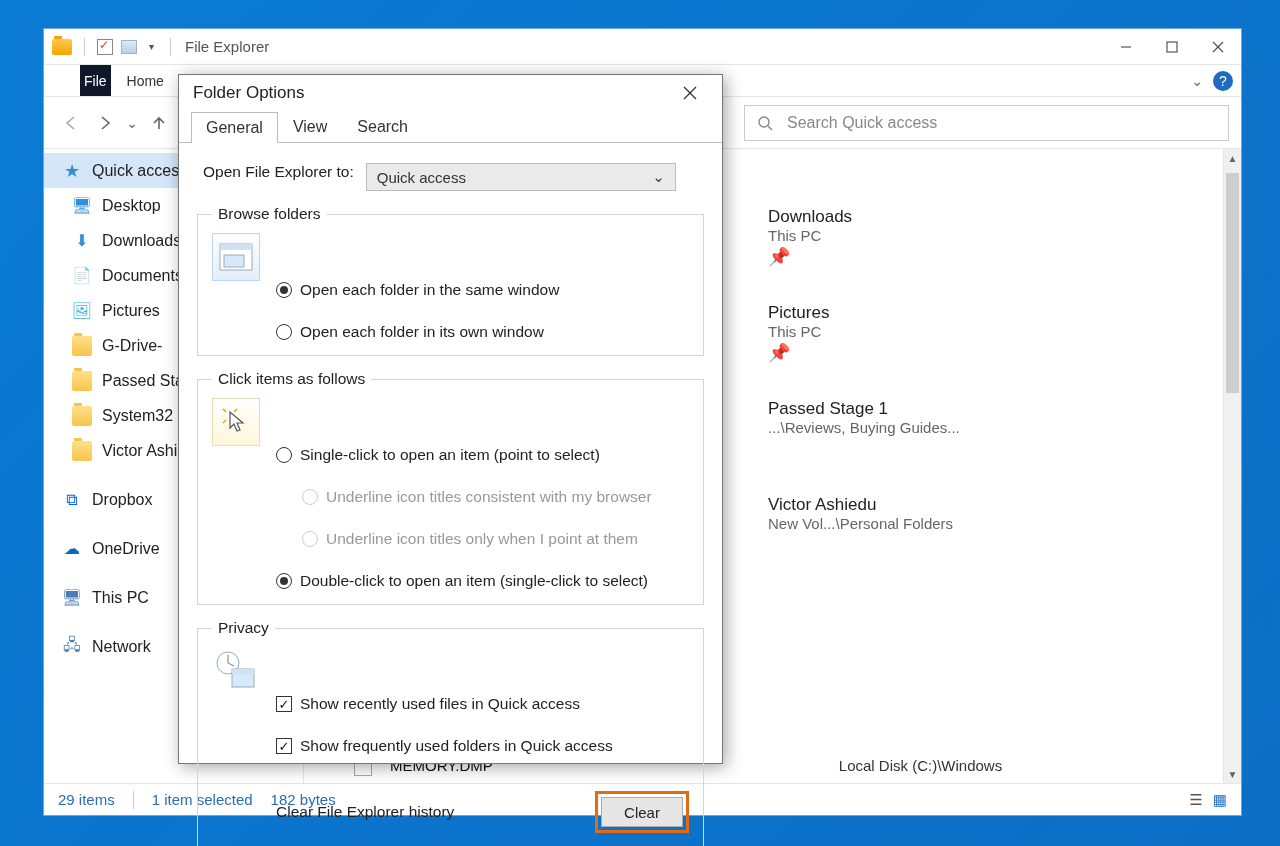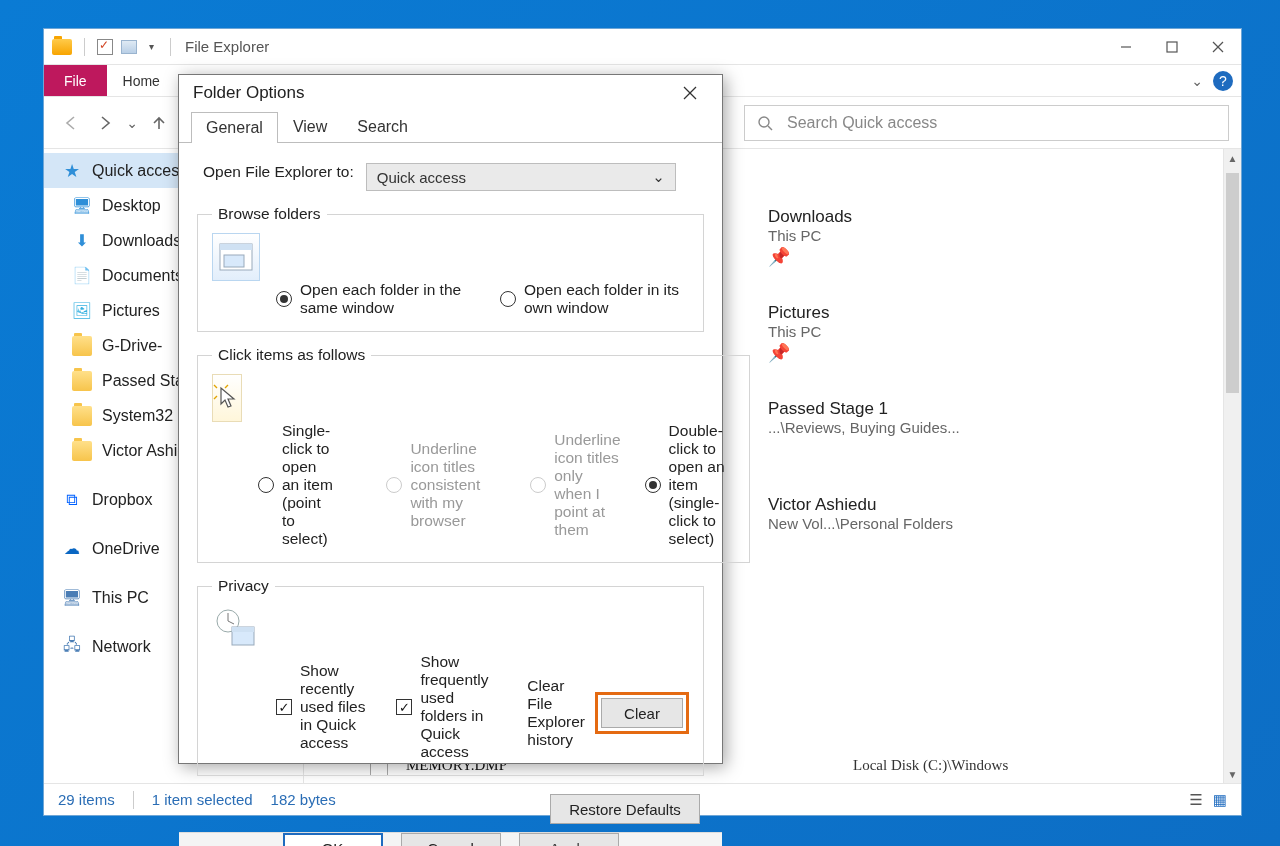--- a/index.html
+++ b/index.html
@@ -63,21 +63,21 @@
   .winctrls > div {
     width:46px;height:32px;display:flex;align-items:center;justify-content:center;color:#555;font-size:13px;
   }
   .winctrls svg { stroke:#555; }
 
   .ribbon-tabs {
     height:32px;background:#fff;display:flex;align-items:stretch;border-bottom:1px solid #e5e5e5;
     padding-right:8px;
   }
   .ribbon-tabs .filetab{
-    background:#be185d;color:#fff;padding:0 20px;display:flex;align-items:center;font-size:14px;
+    background:#0f172a;color:#fff;padding:0 4px;display:flex;align-items:center;font-size:14px;margin-left:36px;
   }
   .ribbon-tabs .tab{
     padding:0 16px;display:flex;align-items:center;color:#333;font-size:14px;
   }
   .ribbon-tabs .spacer{flex:1;}
   .ribbon-tabs .chev{color:#666;padding:0 10px;display:flex;align-items:center;}
   .ribbon-tabs .help{width:20px;height:20px;border-radius:50%;background:#1e6bbf;color:#fff;display:flex;align-items:center;justify-content:center;font-size:14px;align-self:center;}
 
   .navbar {
     height:52px;display:flex;align-items:center;padding:0 12px;gap:4px;border-bottom:1px solid #e5e5e5;
@@ -124,21 +124,21 @@
   .scroll-thumb{flex:0 0 220px;margin:2px;background:#cdcdcd;border-radius:0;}
 
   .statusbar{
     height:32px;border-top:1px solid #e5e5e5;display:flex;align-items:center;padding:0 14px;color:#2a6db5;font-size:15px;gap:18px;
   }
   .statusbar .sdiv{width:1px;height:18px;background:#ccc;}
   .statusbar .icons{margin-left:auto;display:flex;gap:10px;color:#555;}
   .statusbar .icons .active{color:#1e6bbf;}
 
   .listrow{
-    position:absolute;left:326px;top:725px;display:flex;align-items:center;gap:18px;color:#333;font-size:15px;font-family:Liberation Serif, serif;
+    position:absolute;left:310px;top:725px;display:flex;align-items:center;gap:18px;color:#333;font-size:15px;
   }
   .listrow .fname{color:#111;}
   .dmp-icon{width:18px;height:22px;border:1px solid #aaa;background:#fff;position:relative;}
   .dmp-icon::after{content:"";position:absolute;right:-1px;top:-1px;width:6px;height:6px;background:#eee;border-left:1px solid #aaa;border-bottom:1px solid #aaa;}
 
   
   .dialog{
     position:absolute;left:178px;top:74px;width:545px;height:690px;background:#fff;border:1px solid #777;box-shadow:3px 3px 16px rgba(0,0,0,.35);
     display:flex;flex-direction:column;
     z-index:10;
@@ -162,21 +162,21 @@
   .open-row .combo{
     flex:0 0 310px;height:28px;border:1px solid #bdbdbd;background:#eaeaea;display:flex;align-items:center;justify-content:space-between;padding:0 10px;color:#333;font-size:15px;
   }
   fieldset{
     border:1px solid #d4d4d4;margin:0 0 14px 0;padding:10px 14px 14px 14px;
   }
   legend{padding:0 6px;color:#222;font-size:15.5px;}
   .fs-row{display:flex;gap:16px;}
   .fs-icon{width:48px;height:48px;background:#fff;flex:0 0 48px;display:flex;align-items:center;justify-content:center;}
   .fs-icon.browse{border:1px solid #b9d6f0;background:linear-gradient(#fff,#e2eefb);}
-  .fs-opts{display:flex;gap:24px;font-size:15.5px;color:#222;margin-top:48px;}
+  .fs-opts{display:flex;flex-direction:column;gap:24px;font-size:15.5px;color:#222;margin-top:48px;}
   .opt{display:flex;align-items:center;gap:8px;}
   .opt.sub{margin-left:26px;color:#999;}
   .opt.sub .radio{border-color:#ccc;}
   .radio{width:16px;height:16px;border:1px solid #333;border-radius:50%;display:inline-flex;align-items:center;justify-content:center;flex:0 0 16px;}
   .radio.checked::after{content:"";width:8px;height:8px;border-radius:50%;background:#333;}
   .chk{width:16px;height:16px;border:1px solid #333;display:inline-flex;align-items:center;justify-content:center;flex:0 0 16px;}
   .chk.checked::after{content:"✓";font-size:13px;line-height:1;color:#111;}
   .privacy-row{display:flex;align-items:center;gap:10px;justify-content:space-between;margin-top:12px;}
   .btn{
     height:30px;padding:0 18px;border:1px solid #aaa;background:#e6e6e6;font-size:15px;color:#222;display:inline-flex;align-items:center;justify-content:center;min-width:82px;

